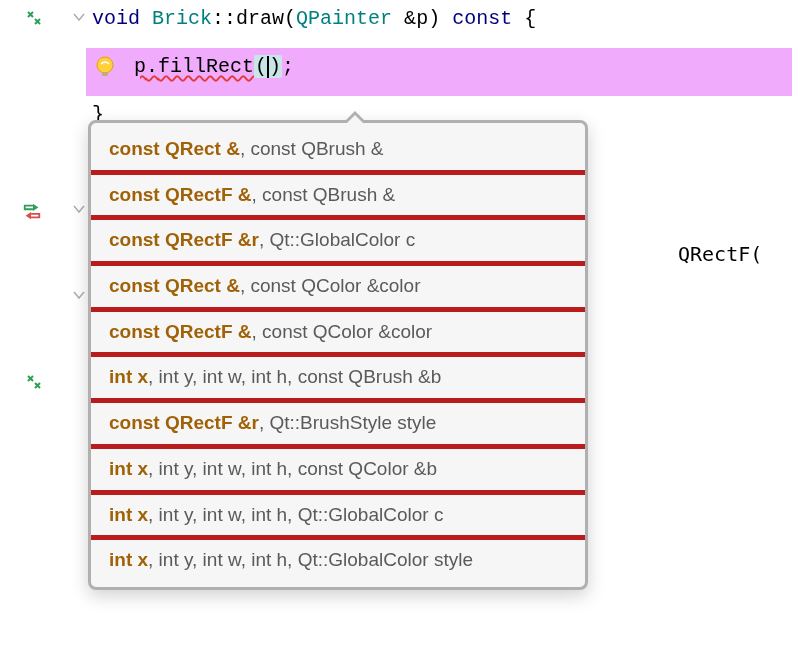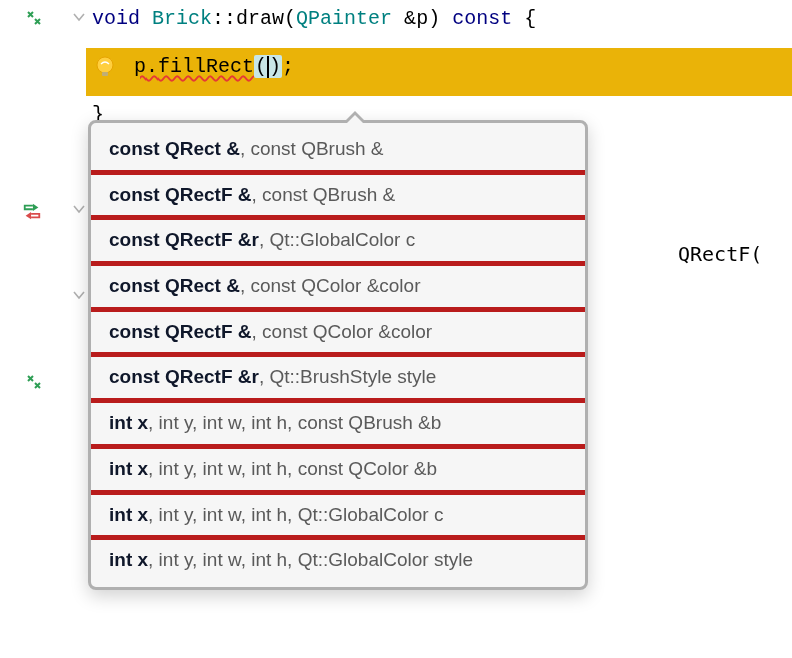--- a/index.html
+++ b/index.html
@@ -54,21 +54,21 @@
   }
 
   .kw { color: #000080; }
   .type { color: #008080; }
   .op { color: #000; }
   .cls-qual { color: #008080; }
   .param { color: #000; }
   .punct { color: #000; }
 
   .line2 {
-    background: #eab308;
+    background: #f0abfc;
     position: relative;
   }
 
   .bulb {
     position: absolute;
     left: 6px;
     top: 6px;
     width: 26px;
     height: 26px;
   }
@@ -125,21 +125,21 @@
     padding: 8px 18px;
     font-size: 19px;
     color: #3a3a3a;
     line-height: 1.3;
     cursor: default;
   }
   .hint-row + .hint-row {
     border-top: 5px solid #b91c1c;
   }
 
-  .hint-row b { font-weight: 700; color: #0f172a; }
+  .hint-row b { font-weight: 700; color: #a16207; }
   .hint-rest { color: #5a5a5a; }
 
   .floating-qpointf {
     position: absolute;
     left: 678px;
     top: 242px;
     font-family: 'Menlo','Consolas',monospace;
     font-size: 20px;
     color: #000;
   }
@@ -217,20 +217,20 @@
   </div>
 
 </div>
 
 <div class="hints-popup">
   <div class="hint-row"><b>const QRect &amp;</b><span class="hint-rest">, const QBrush &amp;</span></div>
   <div class="hint-row"><b>const QRectF &amp;</b><span class="hint-rest">, const QBrush &amp;</span></div>
   <div class="hint-row"><b>const QRectF &amp;r</b><span class="hint-rest">, Qt::GlobalColor c</span></div>
   <div class="hint-row"><b>const QRect &amp;</b><span class="hint-rest">, const QColor &amp;color</span></div>
   <div class="hint-row"><b>const QRectF &amp;</b><span class="hint-rest">, const QColor &amp;color</span></div>
+  <div class="hint-row"><b>int x</b><span class="hint-rest">, int y, int w, int h, const QBrush &amp;b</span></div>
   <div class="hint-row"><b>const QRectF &amp;r</b><span class="hint-rest">, Qt::BrushStyle style</span></div>
-  <div class="hint-row"><b>int x</b><span class="hint-rest">, int y, int w, int h, const QBrush &amp;b</span></div>
   <div class="hint-row"><b>int x</b><span class="hint-rest">, int y, int w, int h, const QColor &amp;b</span></div>
   <div class="hint-row"><b>int x</b><span class="hint-rest">, int y, int w, int h, Qt::GlobalColor c</span></div>
   <div class="hint-row"><b>int x</b><span class="hint-rest">, int y, int w, int h, Qt::GlobalColor style</span></div>
 </div>
 
 <div class="floating-qpointf">QRectF(</div>
 
 </body></html>

